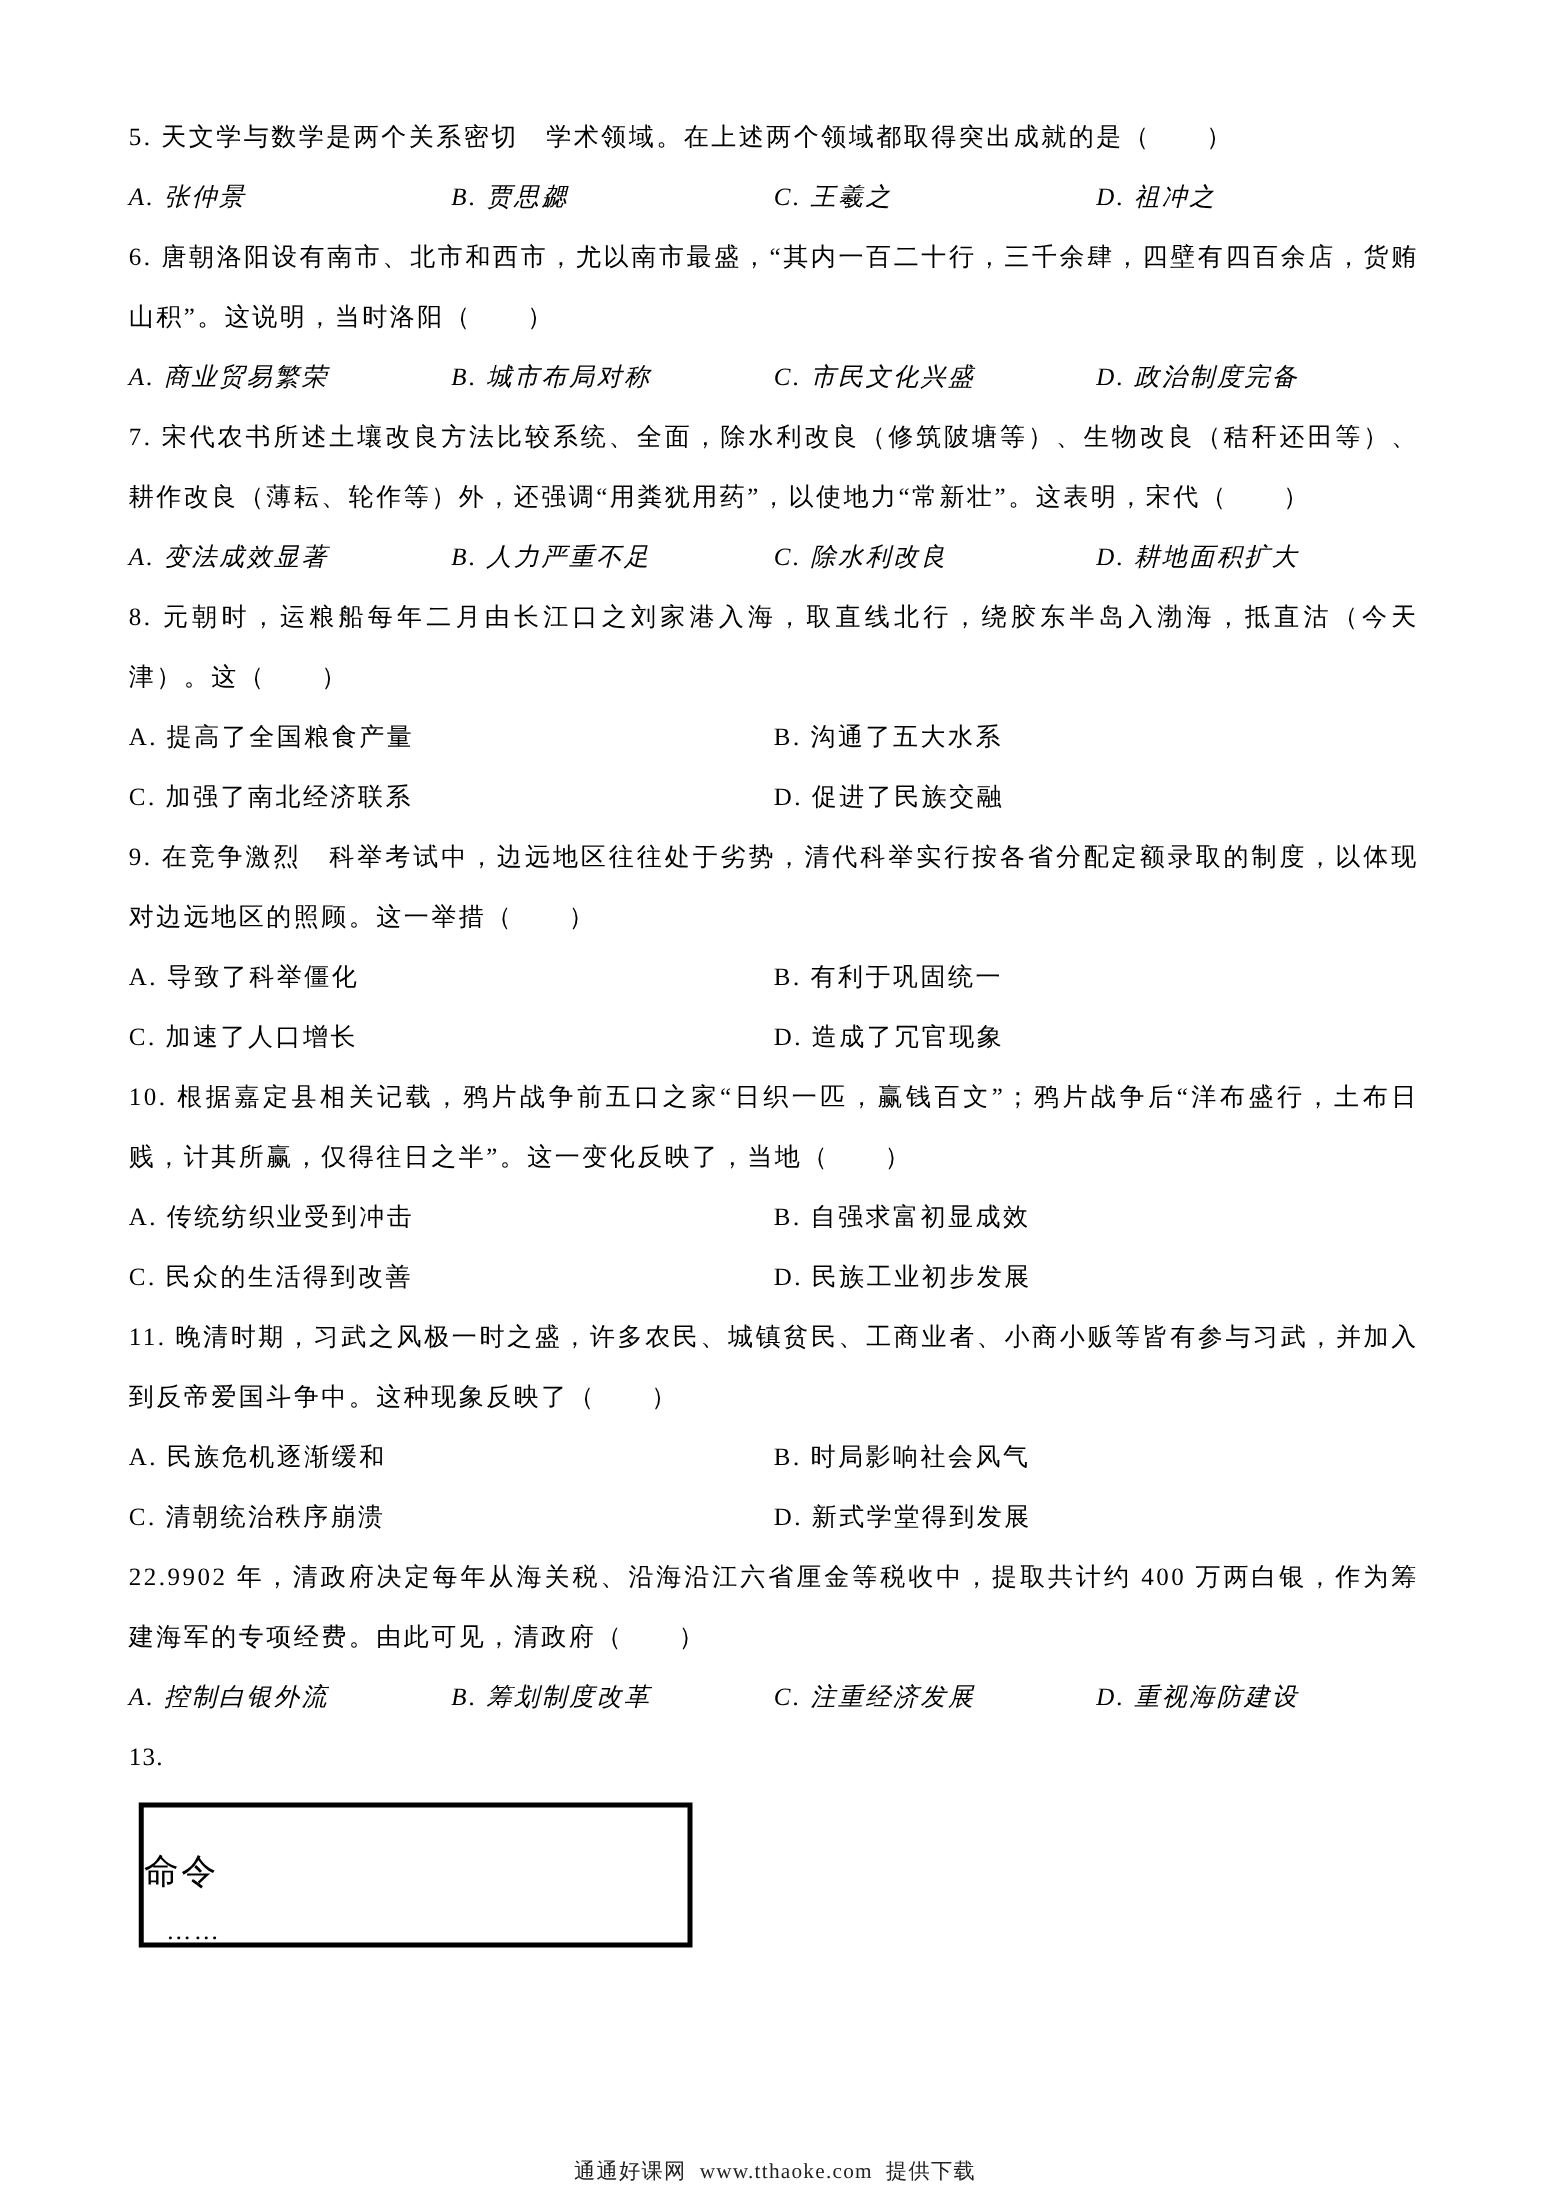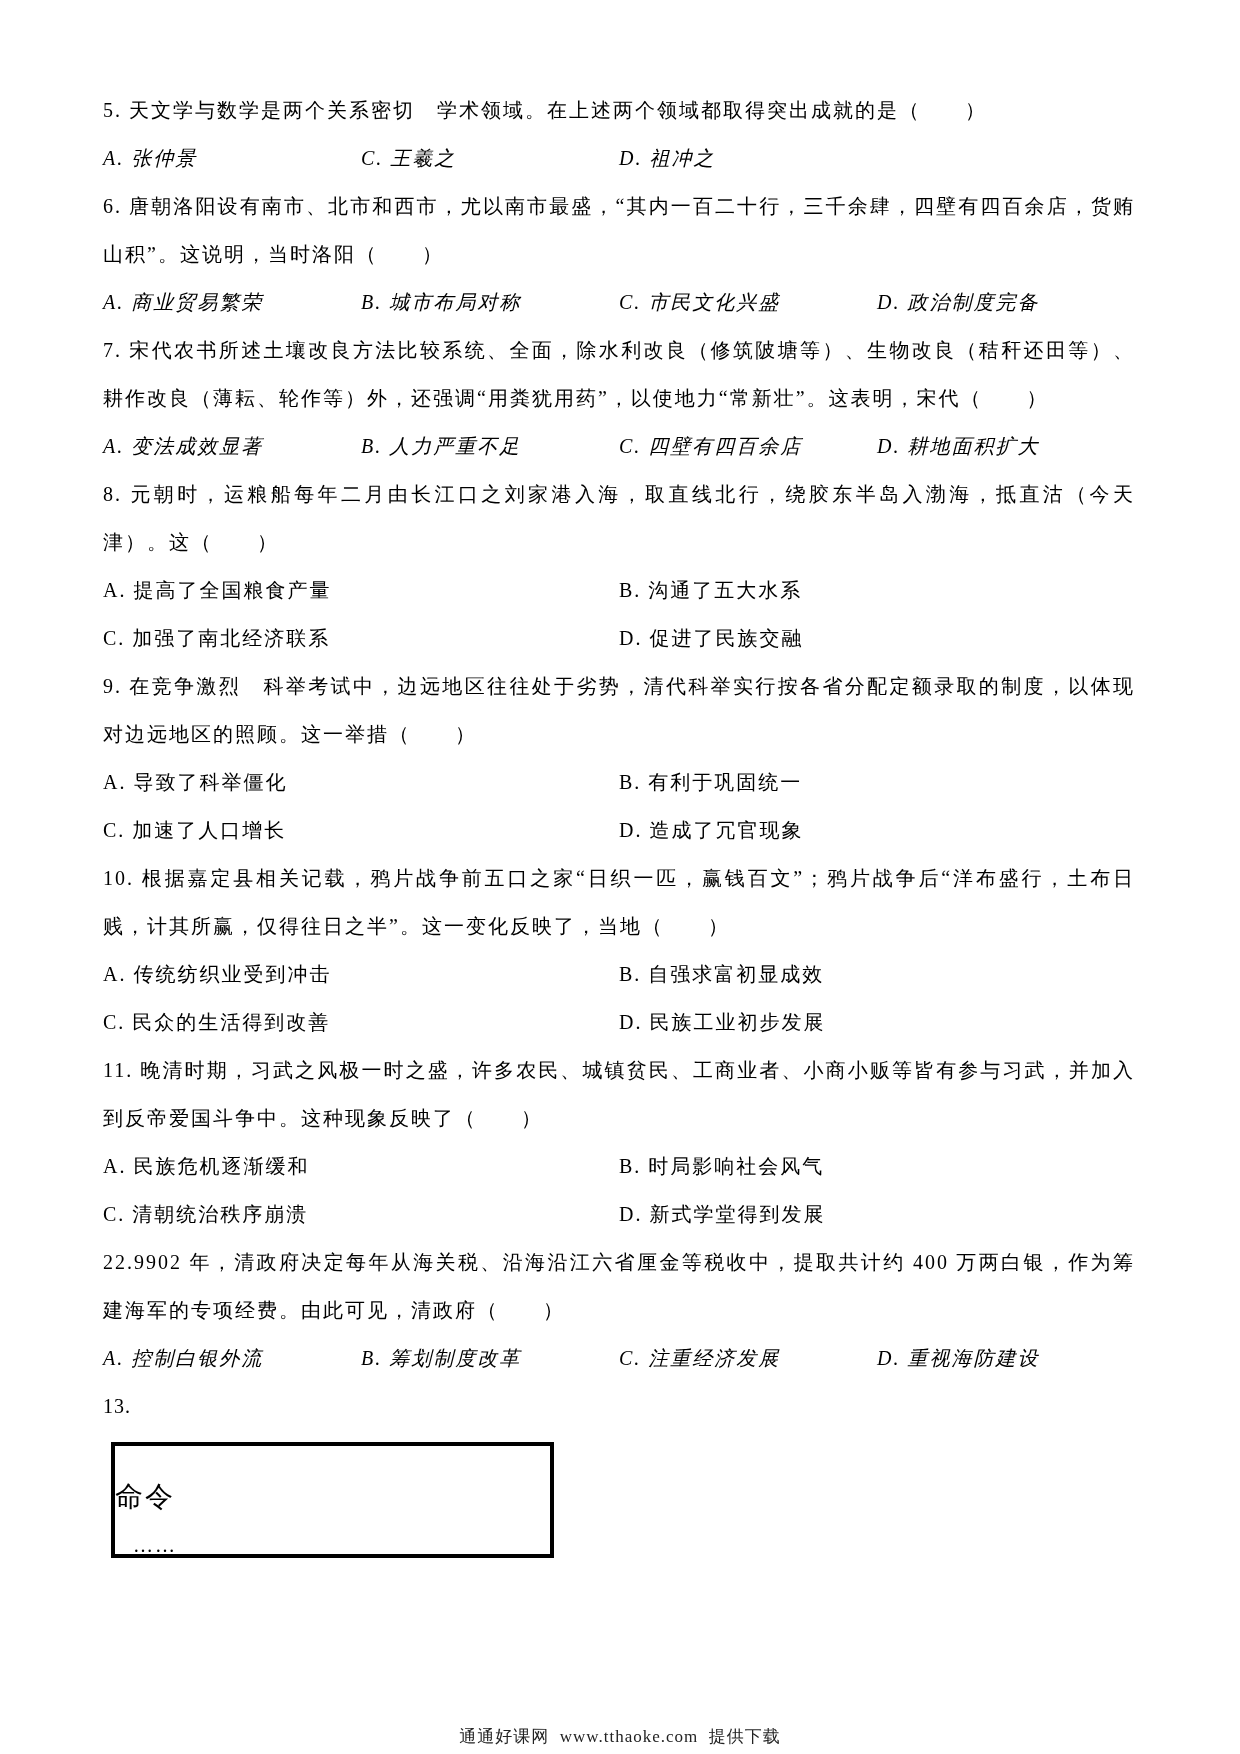--- a/index.html
+++ b/index.html
@@ -85,41 +85,42 @@
 </head>
 <body>
 
 <div class="page">
   <div class="content">
 
     <div class="question">
       <p class="stem">5. 天文学与数学是两个关系密切　学术领域。在上述两个领域都取得突出成就的是（　　）</p>
       <div class="options cols-4">
         <span class="opt">A. 张仲景</span>
+        <span class="opt">B. 贾思勰</span>
         <span class="opt">C. 王羲之</span>
         <span class="opt">D. 祖冲之</span>
       </div>
     </div>
 
     <div class="question">
       <p class="stem">6. 唐朝洛阳设有南市、北市和西市，尤以南市最盛，“其内一百二十行，三千余肆，四壁有四百余店，货贿山积”。这说明，当时洛阳（　　）</p>
       <div class="options cols-4">
         <span class="opt">A. 商业贸易繁荣</span>
         <span class="opt">B. 城市布局对称</span>
         <span class="opt">C. 市民文化兴盛</span>
         <span class="opt">D. 政治制度完备</span>
       </div>
     </div>
 
     <div class="question">
       <p class="stem">7. 宋代农书所述土壤改良方法比较系统、全面，除水利改良（修筑陂塘等）、生物改良（秸秆还田等）、耕作改良（薄耘、轮作等）外，还强调“用粪犹用药”，以使地力“常新壮”。这表明，宋代（　　）</p>
       <div class="options cols-4">
         <span class="opt">A. 变法成效显著</span>
         <span class="opt">B. 人力严重不足</span>
-        <span class="opt">C. 四壁有四百余店</span>
+        <span class="opt">C. 除水利改良</span>
         <span class="opt">D. 耕地面积扩大</span>
       </div>
     </div>
 
     <div class="question">
       <p class="stem">8. 元朝时，运粮船每年二月由长江口之刘家港入海，取直线北行，绕胶东半岛入渤海，抵直沽（今天津）。这（　　）</p>
       <div class="options cols-2">
         <span class="opt">A. 提高了全国粮食产量</span>
         <span class="opt">B. 沟通了五大水系</span>
         <span class="opt">C. 加强了南北经济联系</span>

